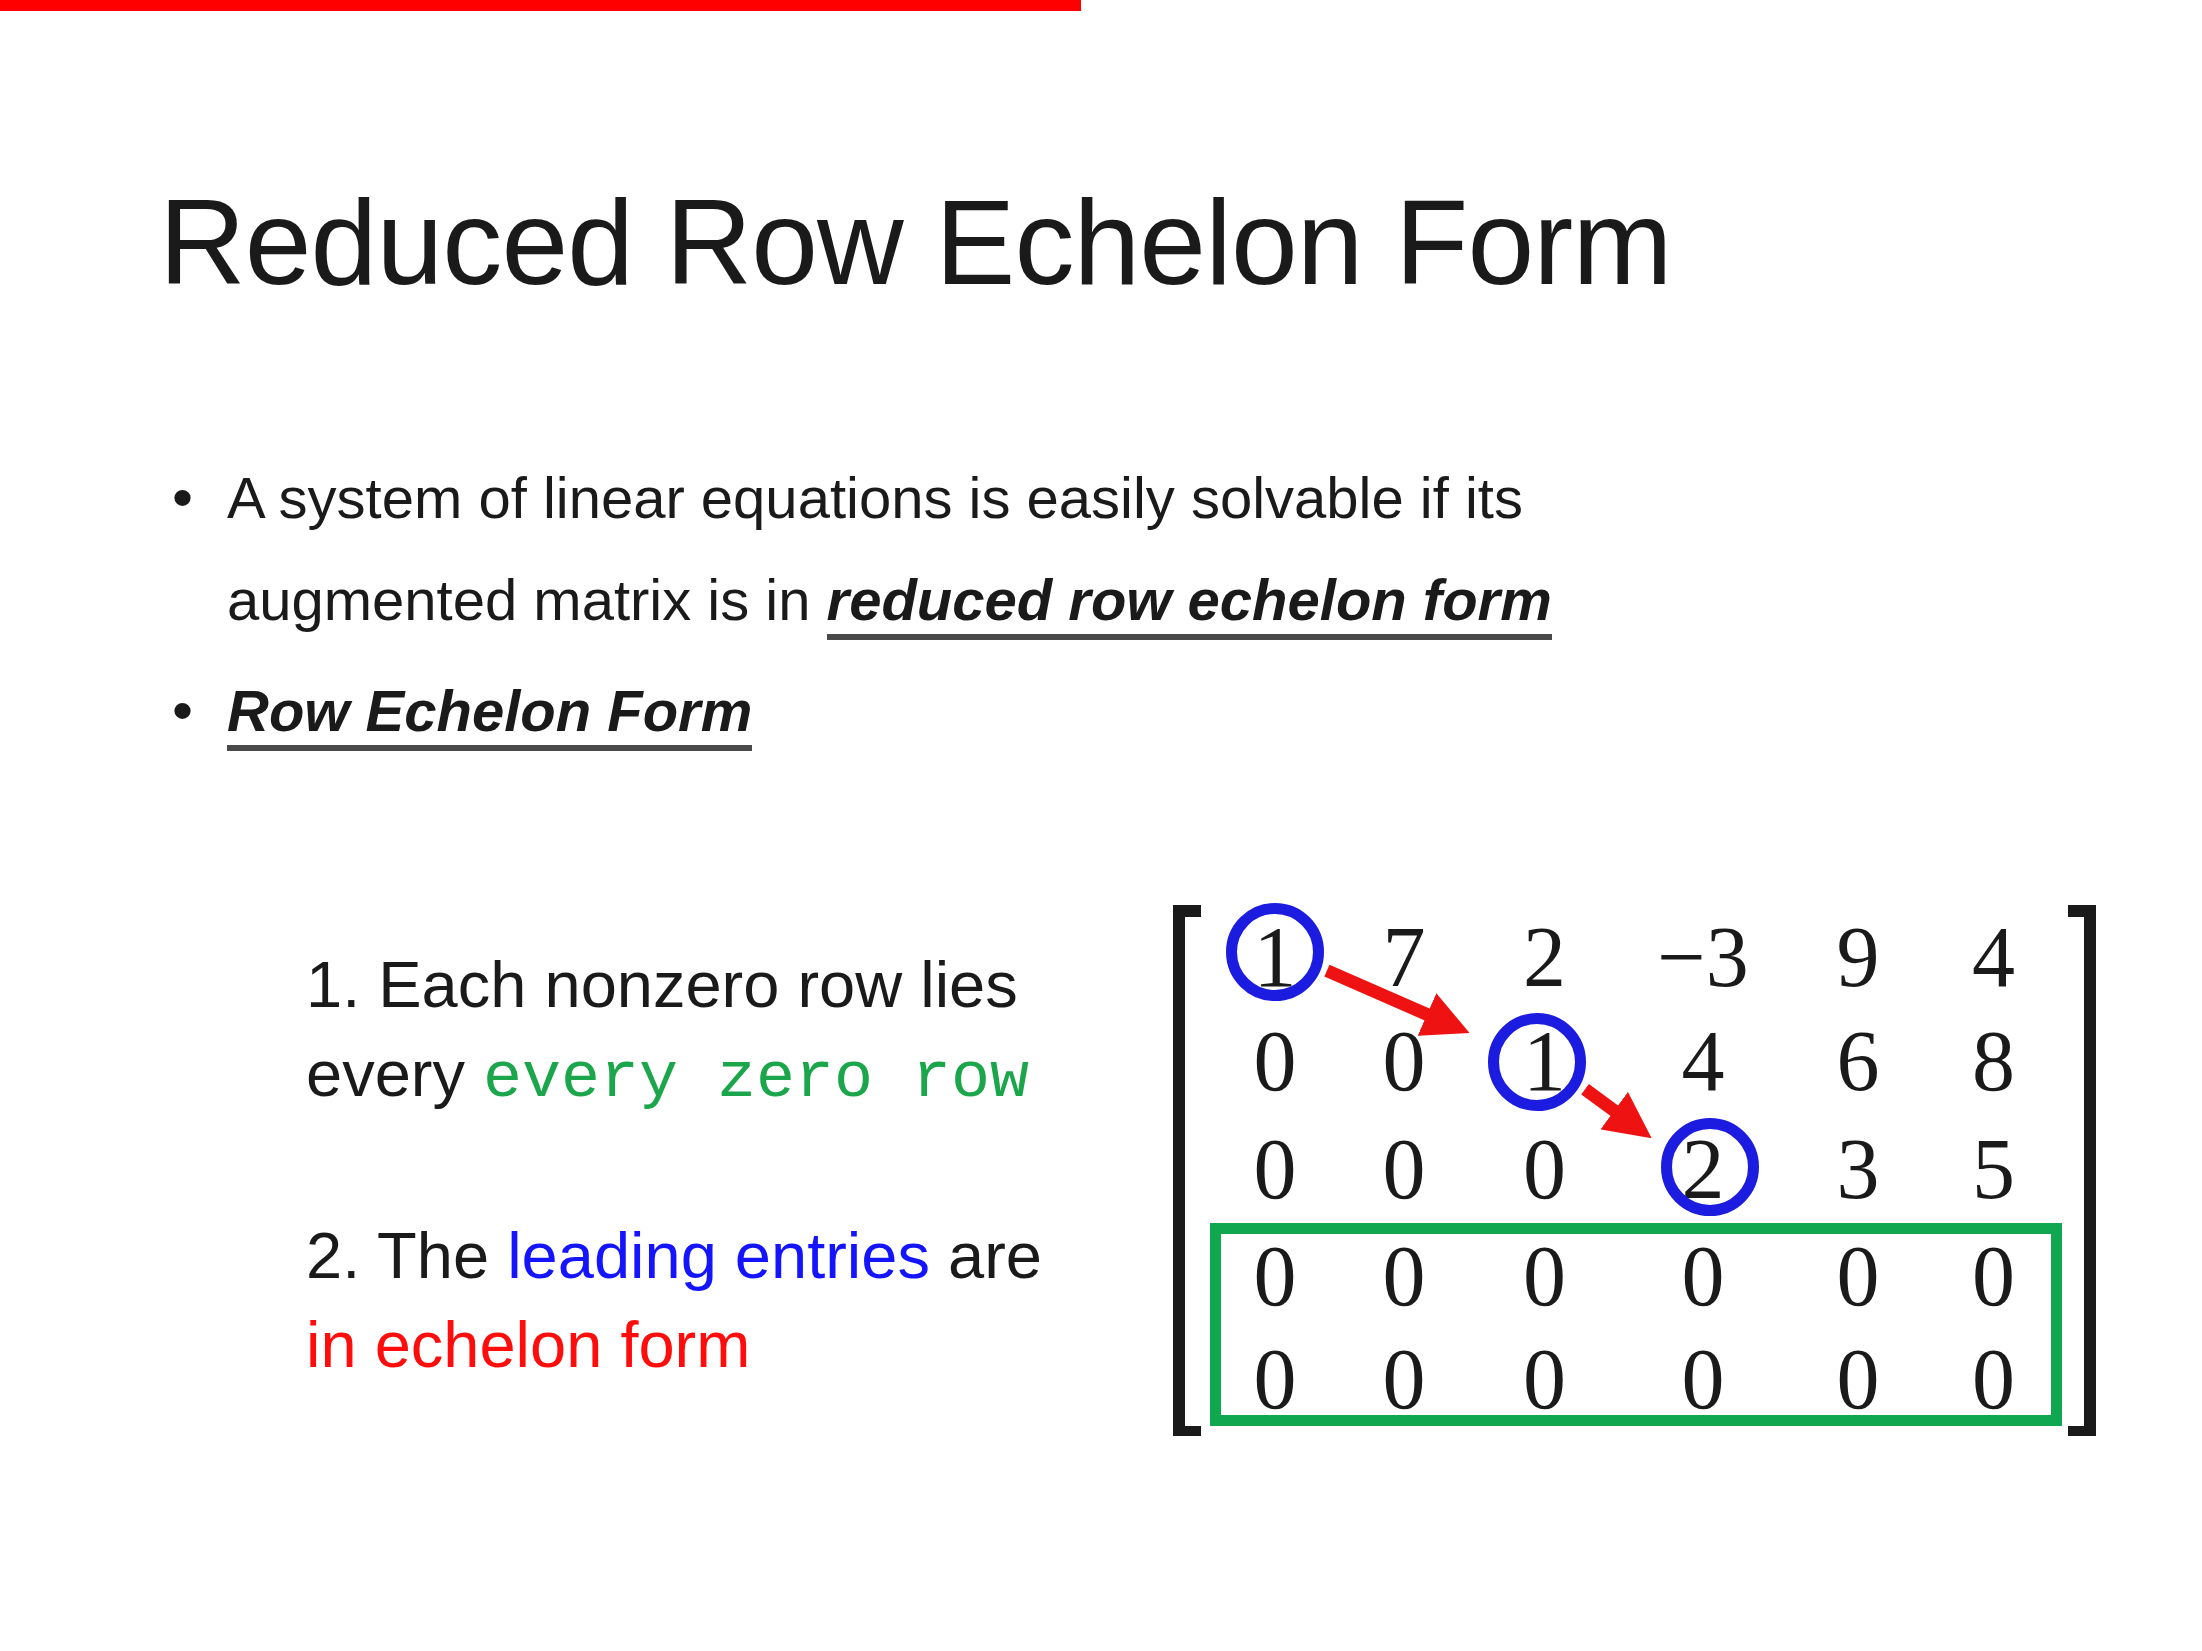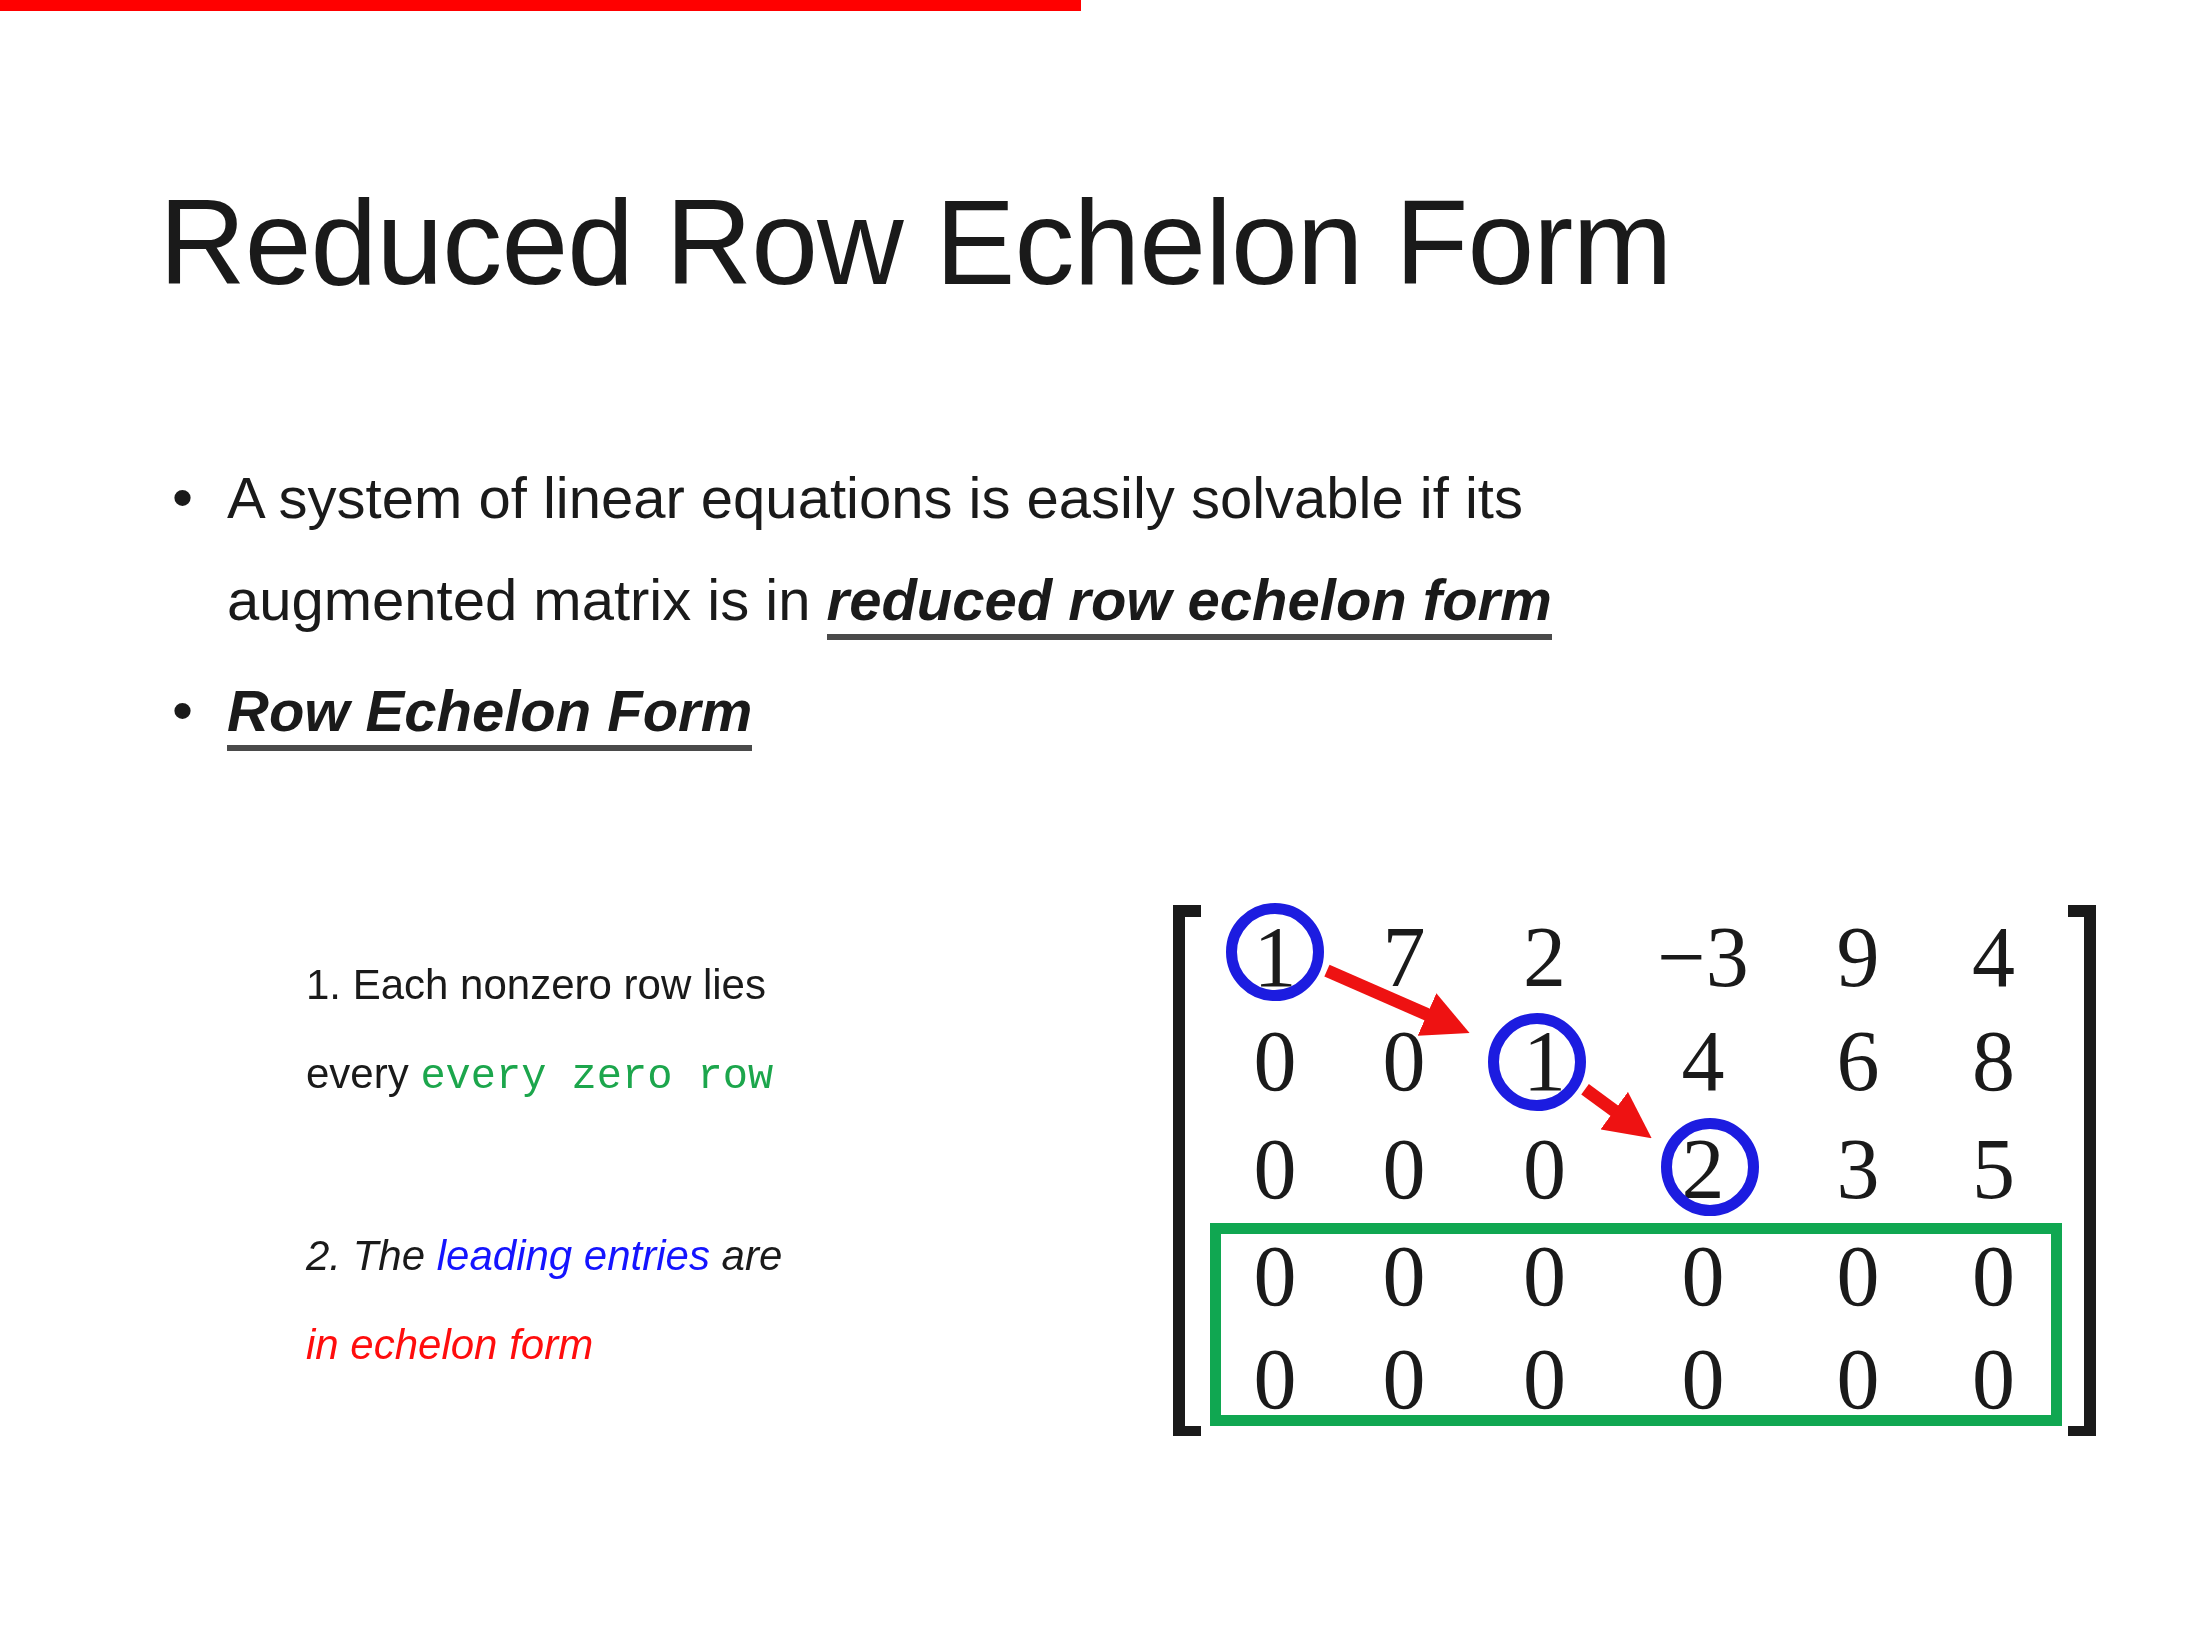--- a/index.html
+++ b/index.html
@@ -13,21 +13,21 @@
     font-weight:300;letter-spacing:-0.9px;white-space:nowrap;
   }
   .bullet-block{position:absolute;display:flex;}
   .bullet-dot{width:55px;font-size:60px;line-height:102px;flex:0 0 55px;}
   .bullet-text{font-size:58px;line-height:102px;}
   .b-line{display:block;white-space:nowrap;}
   .emph{
     font-weight:bold;font-style:italic;
     border-bottom:6px solid #4a4a4a;padding-bottom:1.7px;
   }
-  .rule-block{position:absolute;font-size:42px;line-height:89px;}
+  .rule-block{position:absolute;font-size:65px;line-height:89px;}
   .r-line{display:block;white-space:nowrap;}
   .green-txt{color:#1ca64c;font-family:Liberation Mono, monospace;}
   .blue-txt{color:#1414ff;}
   .red-txt{color:#ff0d0d;}
   
   .bracket{position:absolute;top:905px;height:509px;width:15.5px;}
   .bracket.left{left:1173px;border-left:12px solid #1a1a1a;border-top:12px solid #1a1a1a;border-bottom:12px solid #1a1a1a;}
   .bracket.right{left:2068px;border-right:12px solid #1a1a1a;border-top:12px solid #1a1a1a;border-bottom:12px solid #1a1a1a;}
   .matrix-grid{
     position:absolute;left:1211px;top:907px;width:847px;height:521px;
@@ -73,21 +73,21 @@
     <span class="bullet-text">
       <span class="b-line"><span class="emph">Row Echelon Form</span></span>
     </span>
   </div>
 
   <div class="rule-block" style="left:306px;top:940px;">
     <span class="r-line">1. Each nonzero row lies</span>
     <span class="r-line"><span>every </span><span class="green-txt">every zero row</span></span>
   </div>
 
-  <div class="rule-block" style="left:306px;top:1211px;font-style:italic;">
+  <div class="rule-block" style="left:306px;top:1211px;">
     <span class="r-line"><span>2. The </span><span class="blue-txt">leading entries</span><span> are</span></span>
     <span class="r-line red-txt">in echelon form</span>
   </div>
 
   <div class="bracket left"></div>
   <div class="bracket right"></div>
 
   <div class="matrix-grid">
     <div class="mcell">1</div>
     <div class="mcell">7</div>

